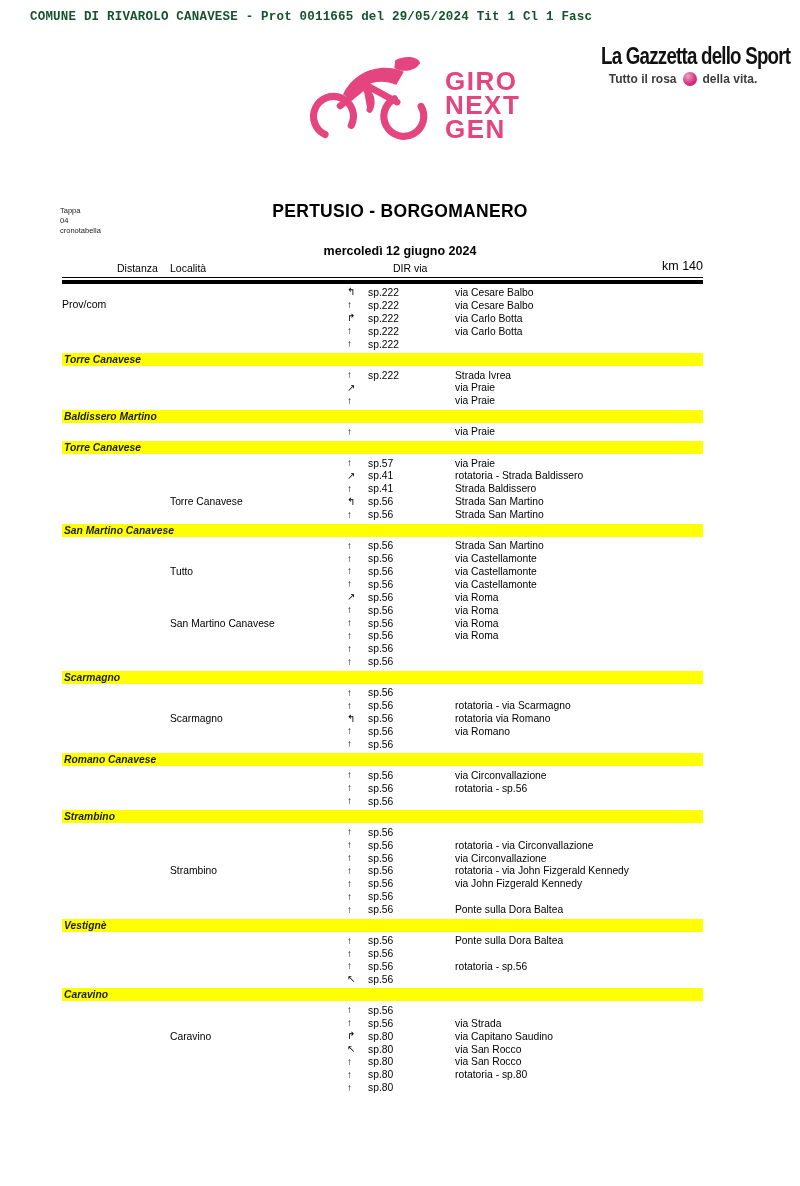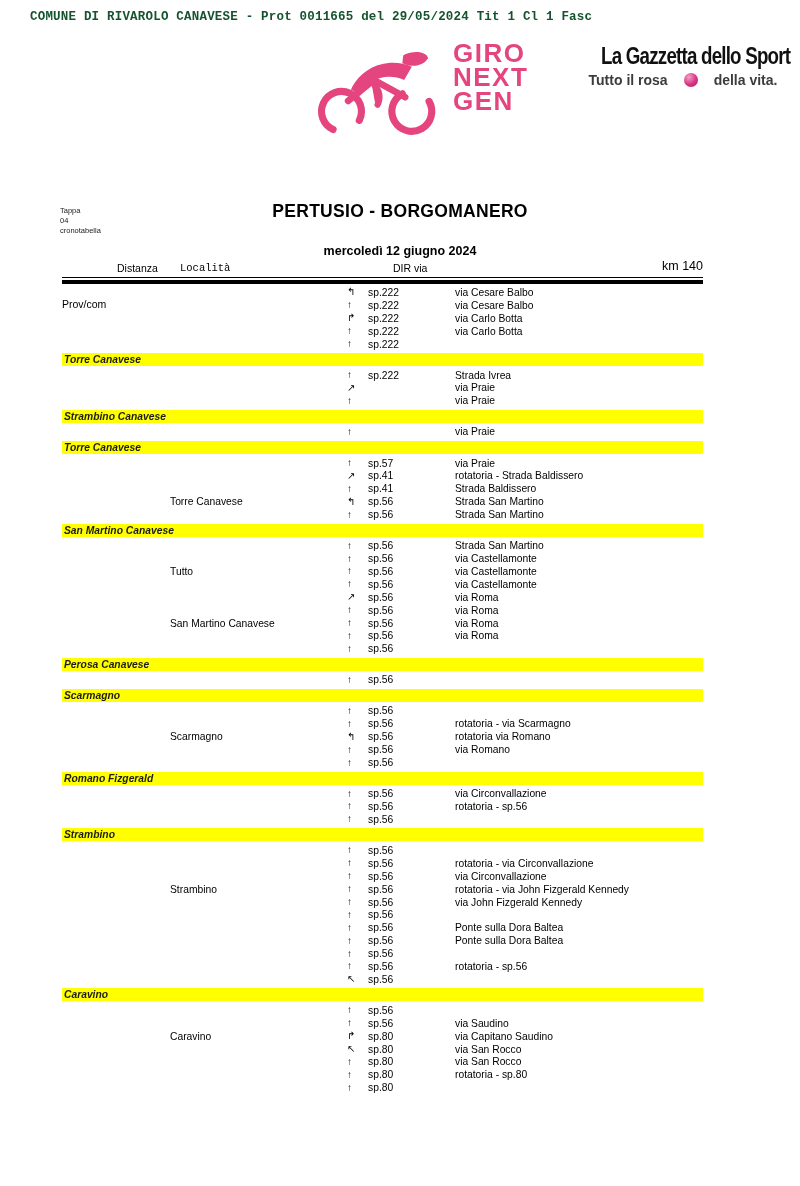--- a/index.html
+++ b/index.html
@@ -7,44 +7,44 @@
   body { width:800px; height:1186px; position:relative; font-family:"Liberation Sans", sans-serif; color:#000; overflow:hidden; }
 
   .protocol {
     position:absolute; left:30px; top:10px;
     font-family:"Liberation Mono", monospace;
     font-weight:bold; font-size:12.5px; letter-spacing:0.2px;
     color:#14532d; white-space:nowrap;
   }
 
   
-  .giro-logo { position:absolute; left:312px; top:42px; width:230px; height:100px; display:flex; align-items:flex-start; }
+  .giro-logo { position:absolute; left:304px; top:42px; width:230px; height:100px; display:flex; align-items:flex-end; }
   .giro-bike { width:135px; height:95px; flex:none; }
   .giro-text { margin-left:6px; font-weight:bold; font-size:26px; line-height:0.92; letter-spacing:1.5px; color:var(--pink); }
   .giro-text div { white-space:nowrap; }
 
   
   .gazzetta { position:absolute; right:12px; top:42px; width:210px; text-align:center; }
   .gazzetta-title {
     font-weight:bold; font-size:24px; white-space:nowrap; color:#111;
     transform:scaleX(0.78); transform-origin:center; letter-spacing:-1px;
   }
-  .gazzetta-tagline { margin-top:2px; font-size:14px; font-weight:bold; color:#3c3c3c; display:flex; align-items:center; justify-content:center; gap:16px; }
+  .gazzetta-tagline { margin-top:2px; font-size:12px; font-weight:bold; color:#3c3c3c; display:flex; align-items:center; justify-content:center; gap:6px; }
   .gazzetta-ball { width:14px; height:14px; border-radius:50%; background:radial-gradient(circle at 35% 30%, #f3a0c6 0%, #d63384 55%, #a61e62 100%); display:inline-block; }
 
   .stage-meta { position:absolute; left:60px; top:206px; width:62px; text-align:left; font-size:7.5px; line-height:1.3; color:#222; }
 
   .stage-title { position:absolute; left:0; top:201px; width:100%; text-align:center; font-size:17.5px; font-weight:bold; letter-spacing:0.3px; }
   .stage-date  { position:absolute; left:0; top:244px; width:100%; text-align:center; font-size:12.5px; font-weight:bold; }
 
   
   .thead { position:absolute; left:0; top:262px; width:100%; height:16px; font-size:10.5px; }
   .th-prov { position:absolute; left:62px;margin-top:36px; }
   .th-dist { position:absolute; left:117px; }
-  .th-loc  { position:absolute; left:180px;font-family:Liberation Mono, monospace; }
+  .th-loc  { position:absolute; left:170px; }
   .th-dir  { position:absolute; left:345px;padding-left:48px; }
   .th-km   { position:absolute; left:603px; width:100px; text-align:right; font-size:12.5px; font-weight:normal; top:-3px; }
   .rule-thin  { position:absolute; left:62px; top:277px; width:641px; height:1px; background:#000; }
   .rule-thick { position:absolute; left:62px; top:280px; width:641px; height:3.5px; background:#000; }
 
   
   .rows { position:absolute; left:62px; top:286px; width:641px; }
   .route-row {
     display:grid; grid-template-columns:108px 177px 21px 87px 1fr;
     height:12.9px; align-items:center; font-size:10.3px; white-space:nowrap;
@@ -163,21 +163,21 @@
       <span class="c-sp"></span>
       <span class="c-via">via Praie</span>
     </div>
     <div class="route-row">
       <span class="c-spacer"></span>
       <span class="c-loc"></span>
       <span class="c-dir">↑</span>
       <span class="c-sp"></span>
       <span class="c-via">via Praie</span>
     </div>
-    <div class="section-row">Strambino Canavese</div>
+    <div class="section-row">Baldissero Martino</div>
     <div class="route-row">
       <span class="c-spacer"></span>
       <span class="c-loc"></span>
       <span class="c-dir">↑</span>
       <span class="c-sp"></span>
       <span class="c-via">via Praie</span>
     </div>
     <div class="section-row">Torre Canavese</div>
     <div class="route-row">
       <span class="c-spacer"></span>
@@ -271,21 +271,20 @@
       <span class="c-sp">sp.56</span>
       <span class="c-via">via Roma</span>
     </div>
     <div class="route-row">
       <span class="c-spacer"></span>
       <span class="c-loc"></span>
       <span class="c-dir">↑</span>
       <span class="c-sp">sp.56</span>
       <span class="c-via"></span>
     </div>
-    <div class="section-row">Perosa Canavese</div>
     <div class="route-row">
       <span class="c-spacer"></span>
       <span class="c-loc"></span>
       <span class="c-dir">↑</span>
       <span class="c-sp">sp.56</span>
       <span class="c-via"></span>
     </div>
     <div class="section-row">Scarmagno</div>
     <div class="route-row">
       <span class="c-spacer"></span>
@@ -315,21 +314,21 @@
       <span class="c-sp">sp.56</span>
       <span class="c-via">via Romano</span>
     </div>
     <div class="route-row">
       <span class="c-spacer"></span>
       <span class="c-loc"></span>
       <span class="c-dir">↑</span>
       <span class="c-sp">sp.56</span>
       <span class="c-via"></span>
     </div>
-    <div class="section-row">Romano Fizgerald</div>
+    <div class="section-row">Romano Canavese</div>
     <div class="route-row">
       <span class="c-spacer"></span>
       <span class="c-loc"></span>
       <span class="c-dir">↑</span>
       <span class="c-sp">sp.56</span>
       <span class="c-via">via Circonvallazione</span>
     </div>
     <div class="route-row">
       <span class="c-spacer"></span>
       <span class="c-loc"></span>
@@ -387,20 +386,21 @@
       <span class="c-sp">sp.56</span>
       <span class="c-via"></span>
     </div>
     <div class="route-row">
       <span class="c-spacer"></span>
       <span class="c-loc"></span>
       <span class="c-dir">↑</span>
       <span class="c-sp">sp.56</span>
       <span class="c-via">Ponte sulla Dora Baltea</span>
     </div>
+    <div class="section-row">Vestignè</div>
     <div class="route-row">
       <span class="c-spacer"></span>
       <span class="c-loc"></span>
       <span class="c-dir">↑</span>
       <span class="c-sp">sp.56</span>
       <span class="c-via">Ponte sulla Dora Baltea</span>
     </div>
     <div class="route-row">
       <span class="c-spacer"></span>
       <span class="c-loc"></span>
@@ -428,21 +428,21 @@
       <span class="c-loc"></span>
       <span class="c-dir">↑</span>
       <span class="c-sp">sp.56</span>
       <span class="c-via"></span>
     </div>
     <div class="route-row">
       <span class="c-spacer"></span>
       <span class="c-loc"></span>
       <span class="c-dir">↑</span>
       <span class="c-sp">sp.56</span>
-      <span class="c-via">via Saudino</span>
+      <span class="c-via">via Strada</span>
     </div>
     <div class="route-row">
       <span class="c-spacer"></span>
       <span class="c-loc">Caravino</span>
       <span class="c-dir">↱</span>
       <span class="c-sp">sp.80</span>
       <span class="c-via">via Capitano Saudino</span>
     </div>
     <div class="route-row">
       <span class="c-spacer"></span>

